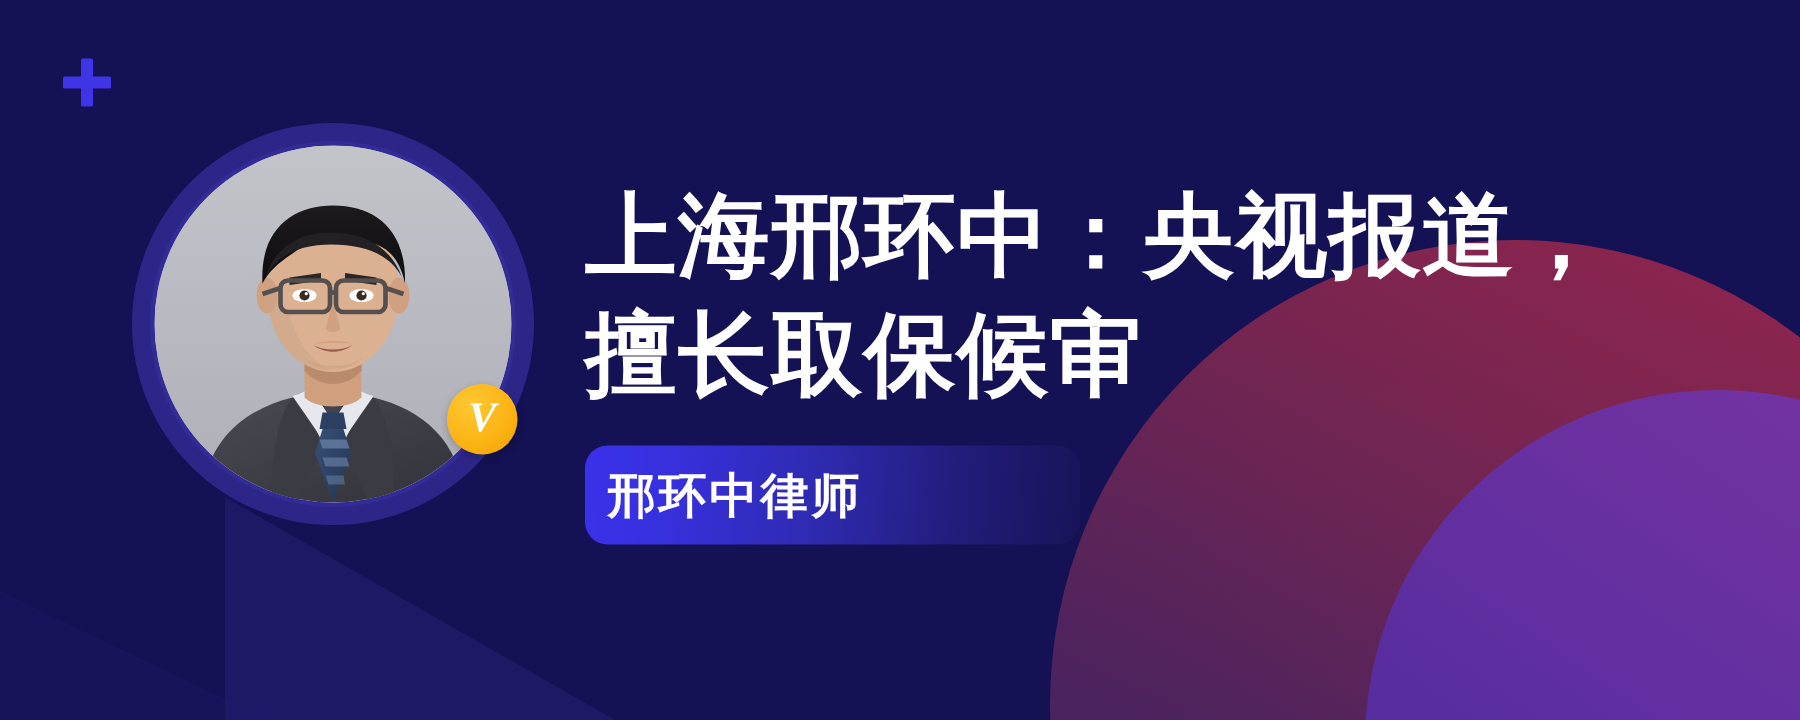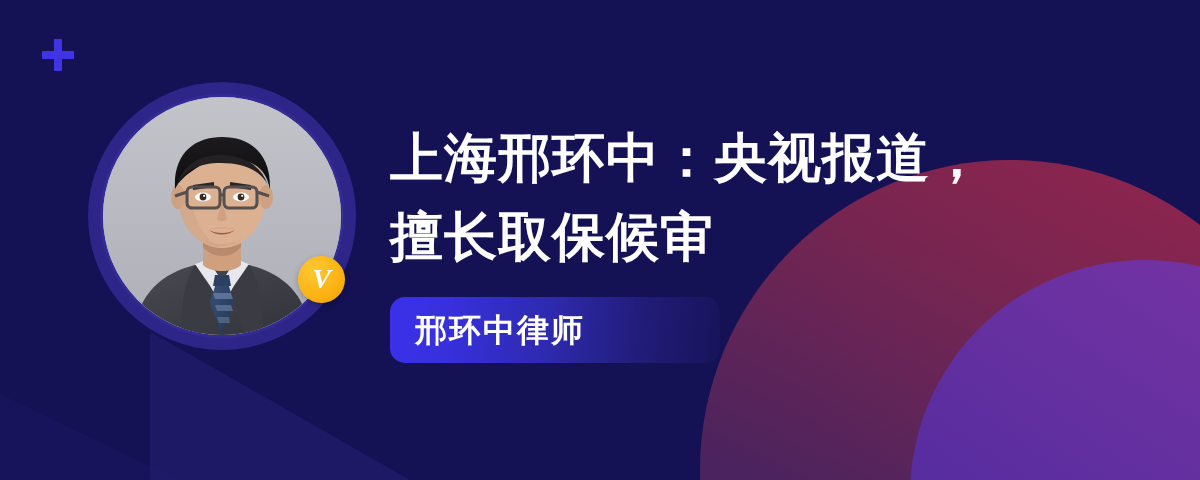--- a/index.html
+++ b/index.html
@@ -172,33 +172,33 @@
   .content {
     position: absolute;
     left: 390px;
     top: 118px;
     width: 760px;
   }
 
   .headline {
     margin: 0;
     color: #ffffff;
-    font-size: 53px;
+    font-size: 61px;
     font-weight: bold;
     line-height: 79px;
     letter-spacing: 1px;
     white-space: pre-line;
     font-family: "Liberation Sans", "DejaVu Sans", sans-serif;
   }
 
   .name-button {
     display: inline-flex;
     align-items: center;
     margin-top: 21px;
-    padding: 17px 34px 17px 25px;
+    padding: 17px 34px 17px 15px;
     min-width: 330px;
     border: none;
     border-radius: 15px;
     color: #ffffff;
     font-size: 32px;
     font-weight: bold;
     letter-spacing: 2px;
     line-height: 1;
     cursor: pointer;
     font-family: "Liberation Sans", "DejaVu Sans", sans-serif;

